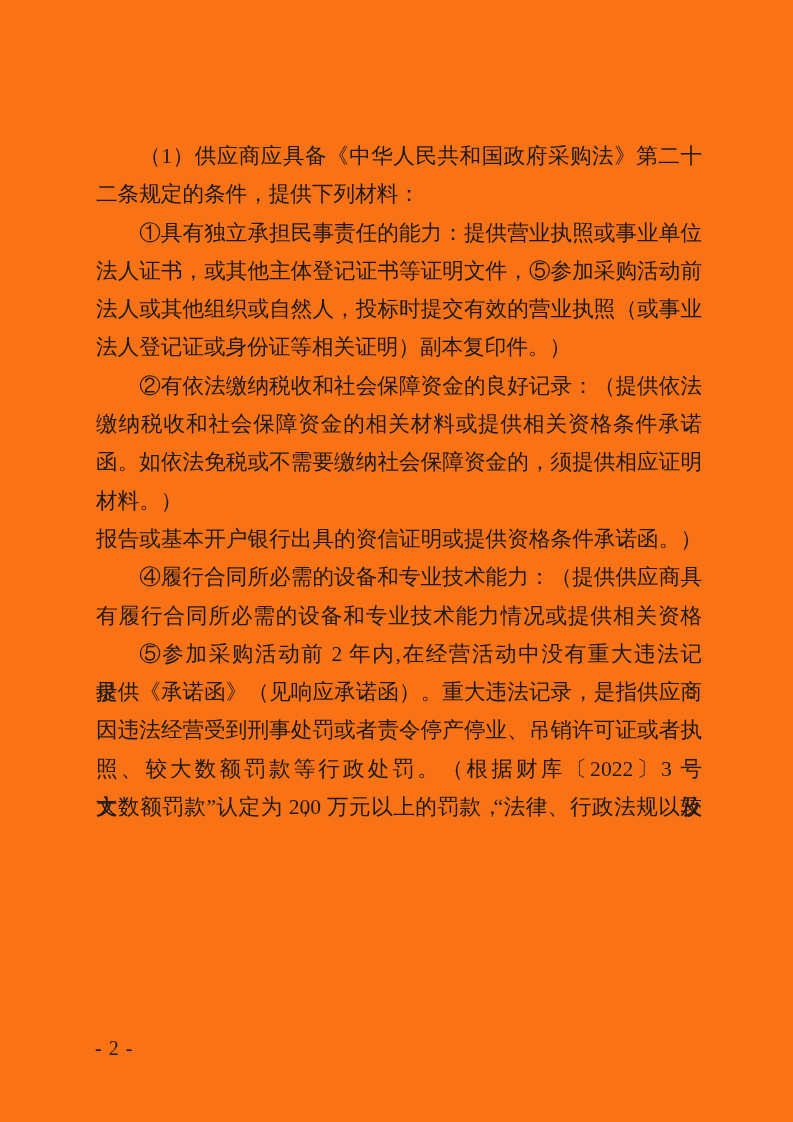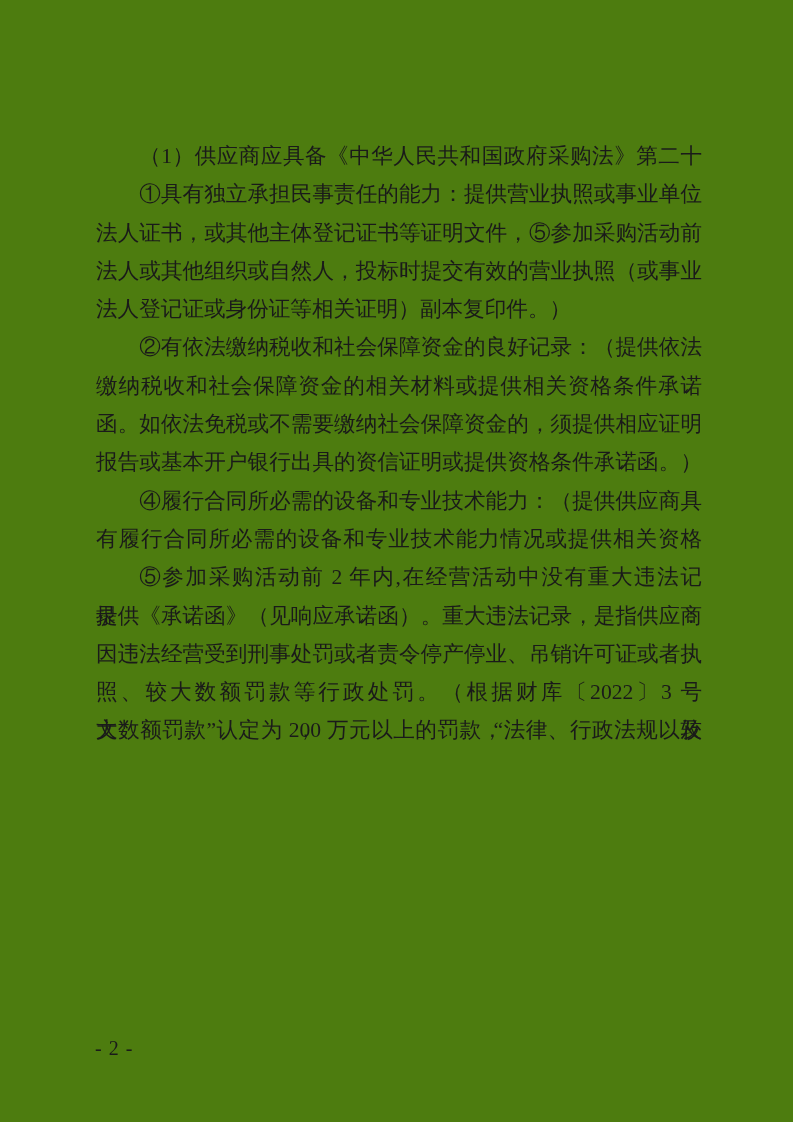--- a/index.html
+++ b/index.html
@@ -11,21 +11,21 @@
     height: 1122px;
     position: relative;
     overflow: hidden;
     background: #ffffff;
     font-family: "Liberation Serif", "DejaVu Serif", serif;
     color: #1a1a1a;
   }
   .page {
     position: absolute;
     inset: 0;
-    background: #4d7c0f;
+    background: #f97316;
   }
   .doc-body {
     position: absolute;
     left: 96px;
     top: 137px;
     width: 606px;
   }
   .paragraph {
     margin: 0;
     padding: 0;
@@ -54,31 +54,33 @@
     letter-spacing: 1px;
   }
 </style>
 </head>
 <body style="background: rgb(255, 255, 255); color: rgb(26, 26, 26);">
 
 <div class="page">
   <main class="doc-body">
       <div class="paragraph">
         <div class="line indent fill">（1）供应商应具备《中华人民共和国政府采购法》第二十</div>
+        <div class="line">二条规定的条件，提供下列材料：</div>
       </div>
       <div class="paragraph">
         <div class="line indent fill">①具有独立承担民事责任的能力：提供营业执照或事业单位</div>
         <div class="line fill">法人证书，或其他主体登记证书等证明文件，⑤参加采购活动前</div>
         <div class="line fill">法人或其他组织或自然人，投标时提交有效的营业执照（或事业</div>
         <div class="line">法人登记证或身份证等相关证明）副本复印件。）</div>
       </div>
       <div class="paragraph">
         <div class="line indent fill">②有依法缴纳税收和社会保障资金的良好记录：（提供依法</div>
         <div class="line fill">缴纳税收和社会保障资金的相关材料或提供相关资格条件承诺</div>
         <div class="line fill">函。如依法免税或不需要缴纳社会保障资金的，须提供相应证明</div>
+        <div class="line">材料。）</div>
       </div>
       <div class="paragraph">
         <div class="line fill">报告或基本开户银行出具的资信证明或提供资格条件承诺函。）</div>
       </div>
       <div class="paragraph">
         <div class="line indent fill">④履行合同所必需的设备和专业技术能力：（提供供应商具</div>
         <div class="line fill">有履行合同所必需的设备和专业技术能力情况或提供相关资格</div>
       </div>
       <div class="paragraph">
         <div class="line indent fill">⑤参加采购活动前 2 年内,在经营活动中没有重大违法记录：</div>

